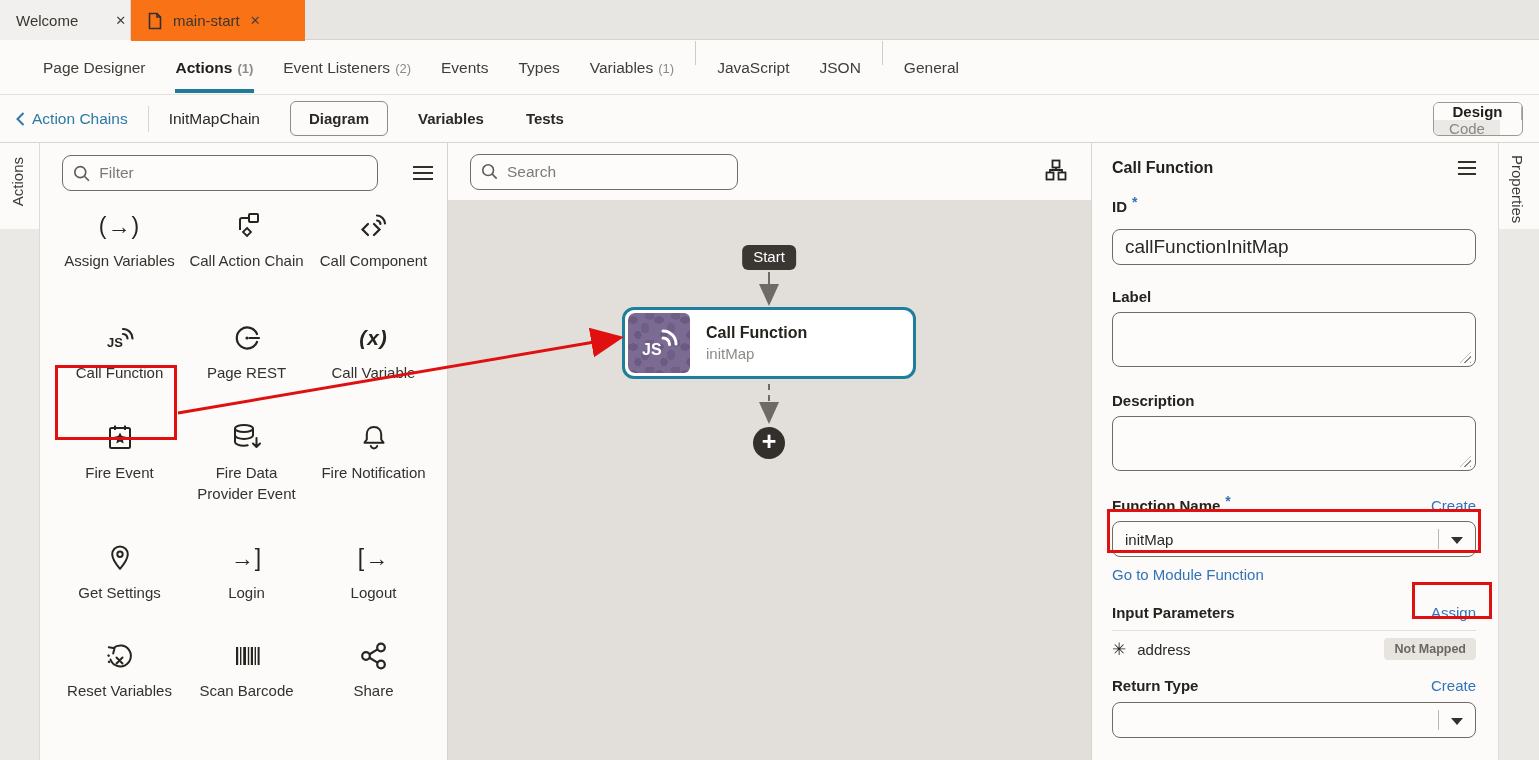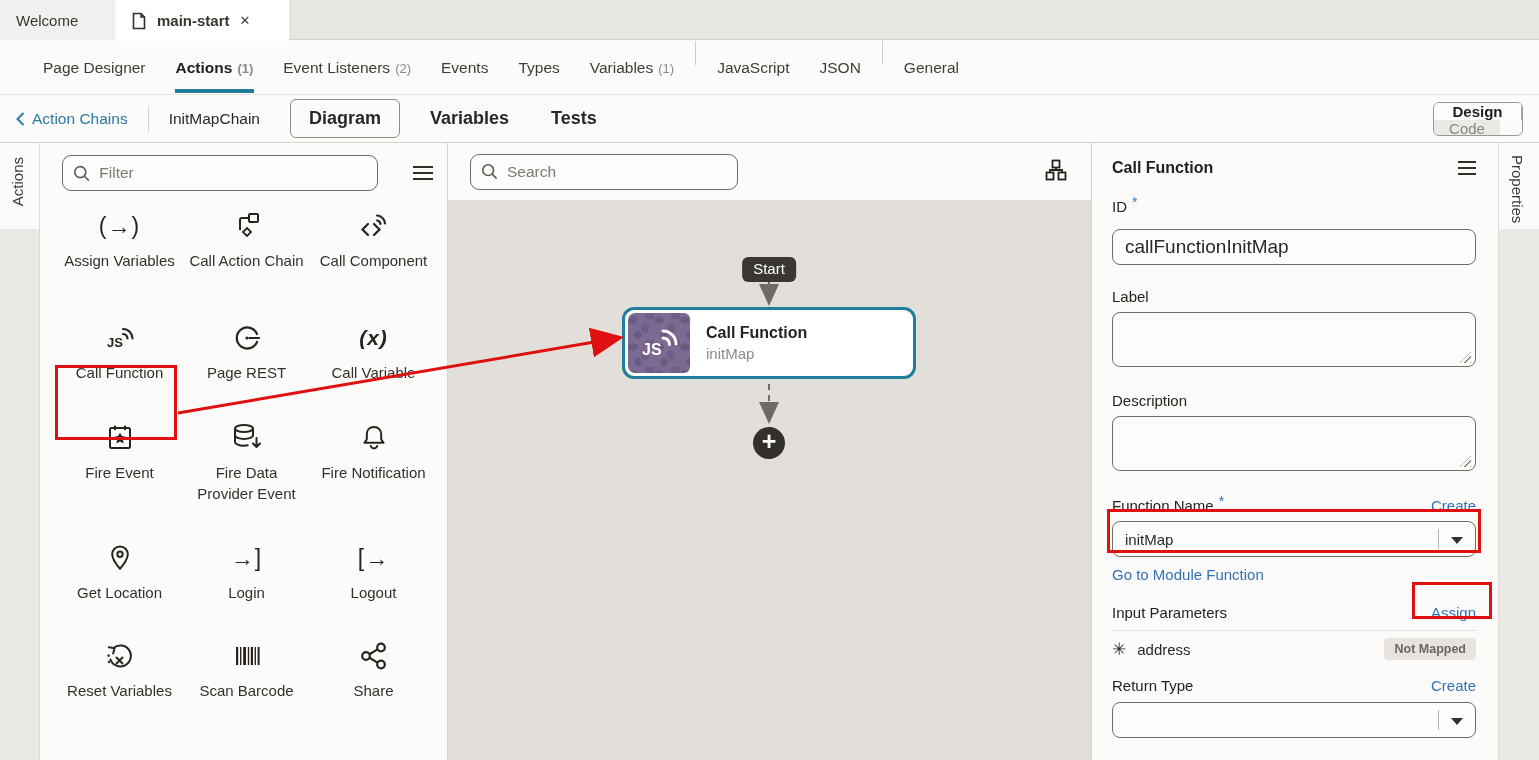--- a/index.html
+++ b/index.html
@@ -6,21 +6,21 @@
   html,body { background:#fcfbfa; }
   body { font-family:"Liberation Sans","DejaVu Sans",sans-serif; color:#2b2825; }
   .app { position:relative; width:1539px; height:760px; overflow:hidden; background:#fcfbfa; }
 
   
   .tabstrip { position:absolute; left:0; top:0; width:1539px; height:40px;
     background:#e8e6e3; border-bottom:1px solid #d6d3cf; }
   .doc-tab { position:absolute; top:0; height:40px; display:flex; align-items:center;
     gap:10px; padding:0 16px; font-size:15px; color:#39362f; cursor:pointer; }
   .doc-tab.inactive { left:0; width:131px; background:#f2f0ee; border-right:1px solid #d6d3cf;gap:37px; }
-  .doc-tab.active { left:115px; width:174px; height:41px; background:#ffffff; z-index:2;font-weight:bold; }
+  .doc-tab.active { left:131px; width:174px; height:41px; background:#f97316; z-index:2; }
   .tab-close { font-size:13px; color:#45423c; line-height:1; }
   .doc-icon svg { display:block; }
 
   
   .modulenav { position:absolute; left:0; top:41px; width:1539px; height:54px;
     background:#fcfbfa; display:flex; align-items:flex-start; padding:0 0 0 28px;
     border-bottom:1px solid #e6e3df; }
   .mtab { position:relative; height:54px; display:flex; align-items:center; gap:5px;
     padding:0 15px; font-size:15.5px; color:#403c37; cursor:pointer; white-space:nowrap; }
   .mtab .cnt { font-size:13px; color:#8d8984; }
@@ -29,21 +29,21 @@
     height:4px; background:#1d7b97; }
   .nav-sep { width:1px; height:24px; background:#cfccc7; margin:0 6px; }
 
   
   .toolbar { position:absolute; left:0; top:95px; width:1539px; height:48px;
     background:#fcfbfa; border-bottom:1px solid #d8d5d0; display:flex; align-items:center; }
   .back-link { display:flex; align-items:center; gap:7px; margin-left:16px;
     color:#2a7aa4; font-size:15.5px; cursor:pointer; }
   .tb-sep { width:1px; height:26px; background:#d8d5d0; margin:0 20px; }
   .chain-name { font-size:15.5px; color:#2b2825; margin-right:30px; }
-  .view-btn { font-size:18px; font-weight:bold; color:#2b2825; padding:8px 18px;
+  .view-btn { font-size:15px; font-weight:bold; color:#2b2825; padding:8px 18px;
     cursor:pointer; }
   .view-btn.selected { border:1px solid #8f8b85; border-radius:6px; background:#fcfbfa; }
   .view-btn.plain { padding:8px 14px; }
   .seg { position:absolute; right:16px; top:7px; height:34px; display:flex;
     border:1px solid #9b978ف; border:1px solid #9b9791; border-radius:6px; overflow:hidden;flex-direction:column; }
   .seg-btn { display:flex; align-items:center; justify-content:center; font-size:15px;
     cursor:pointer; }
   .seg-btn.design { width:88px; background:#fdfcfb; color:#23211e; font-weight:bold;
     border-right:1px solid #b3afa9; }
   .seg-btn.code { width:66px; background:#ebe9e6; color:#8b8781; }
@@ -85,21 +85,21 @@
 
   
   .canvas { position:absolute; left:448px; top:0; width:643px; height:617px; background:#fcfbfa; }
   .canvas-topbar { position:relative; height:57px; display:flex; align-items:center;
     padding:0 24px 0 22px; }
   .canvas-topbar .search-box { width:268px; }
   .layout-icon { margin-left:auto; cursor:pointer; color:#27241f; }
   .stage { position:absolute; left:0; top:57px; width:643px; height:560px; background:#e2dfda; }
   .stage svg.flow { position:absolute; left:0; top:0; }
   .start-badge { position:absolute; left:321px; top:45px; transform:translateX(-50%);
-    background:#3a3733; color:#ffffff; font-size:15px; padding:3px 11px 5px; border-radius:6px;margin-top:12px; }
+    background:#3a3733; color:#ffffff; font-size:15px; padding:3px 11px 5px; border-radius:6px; }
   .node { position:absolute; left:174px; top:107px; width:294px; height:72px;
     border:3px solid #1e7e9c; border-radius:12px; background:#ffffff; padding:3px; cursor:pointer; }
   .node-card { display:flex; align-items:center; height:60px; border-radius:7px;
     overflow:hidden; background:#ffffff; }
   .node-badge { width:62px; height:60px; flex:0 0 62px; border-radius:6px;
     background-color:#7b6b92;
     background-image:
       radial-gradient(ellipse 8px 6px at 5px 7px,  #6b5b83 60%, transparent 62%),
       radial-gradient(ellipse 7px 9px at 17px 15px, #6f5f87 60%, transparent 62%),
       radial-gradient(ellipse 6px 7px at 10px 22px, #6b5b83 60%, transparent 62%),
@@ -113,21 +113,21 @@
     border-radius:50%; background:#33302c; color:#fff; display:flex; align-items:center;
     justify-content:center; font-size:25px; font-weight:bold; line-height:1; cursor:pointer;
     padding-bottom:3px; }
 
   
   .props { position:absolute; left:1091px; top:0; width:407px; height:617px;
     background:#fcfbfa; border-left:1px solid #d8d5d0; padding:14px 22px 0 20px; overflow:hidden; }
   .props-head { display:flex; align-items:center; height:22px; }
   .props-title { font-size:16px; font-weight:bold; color:#23211e; }
   .props-head .hamburger { width:18px; }
-  .fld-label { display:flex; align-items:center; font-size:15px; font-weight:normal;
+  .fld-label { display:flex; align-items:center; font-size:15px; font-weight:bold;
     color:#26231f; height:18px; }
   .req { color:#3273b8; font-size:14px; margin-left:5px; position:relative; top:-4px; }
   .row-between { display:flex; align-items:center; justify-content:space-between; }
   .link { color:#3273b8; font-size:15px; cursor:pointer; }
   .text-input { width:100%; height:36px; border:1px solid #6f6c66; border-radius:8px;
     background:#fdfcfb; font-size:19px; color:#2b2825; padding:0 12px; font-family:inherit;
     outline:none; }
   .ta-wrap { position:relative; }
   .ta-wrap textarea { width:100%; height:55px; resize:none; border:1px solid #6f6c66;
     border-radius:8px; background:#fdfcfb; font-family:inherit; font-size:15px; padding:8px 12px;
@@ -347,21 +347,21 @@
           <div class="lbl">Fire Notification</div>
         </div>
 
         <div class="cell">
           <div class="icn">
             <svg width="30" height="30" viewBox="0 0 30 30" fill="none" stroke="#27241f" stroke-width="2">
               <path d="M15 3.5 c-4.4 0 -7.8 3.4 -7.8 7.8 c0 5.6 7.8 14.5 7.8 14.5 s7.8-8.9 7.8-14.5 c0-4.4 -3.4-7.8 -7.8-7.8 z" stroke-linejoin="round"></path>
               <circle cx="15" cy="11.3" r="2.7"></circle>
             </svg>
           </div>
-          <div class="lbl">Get Location</div>
+          <div class="lbl">Get Settings</div>
         </div>
 
         <div class="cell">
           <div class="icn">
               <span class="txt-icn">→]</span>
             </div>
           <div class="lbl">Login</div>
         </div>
 
         <div class="cell">

